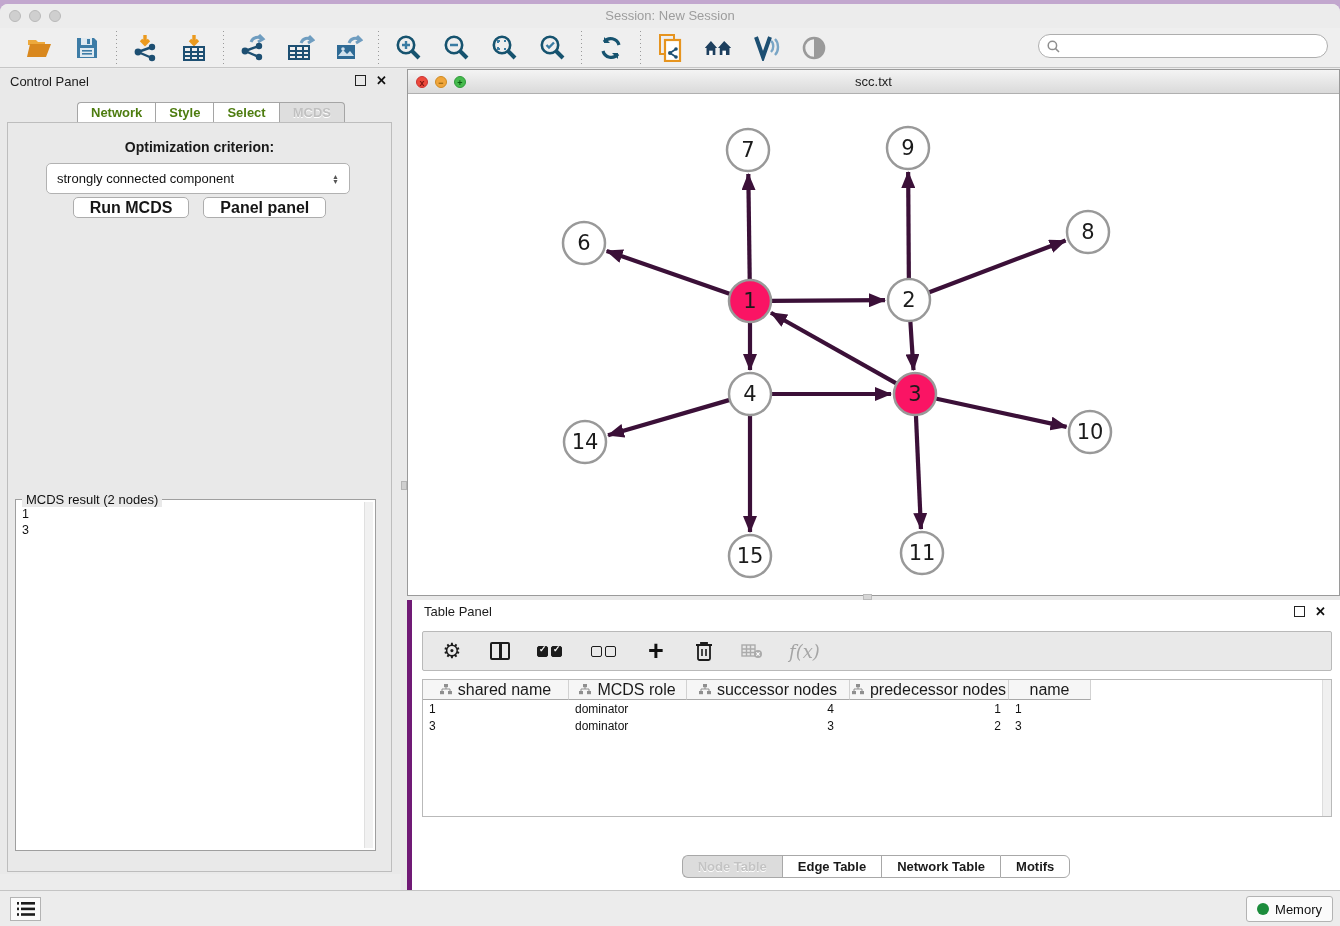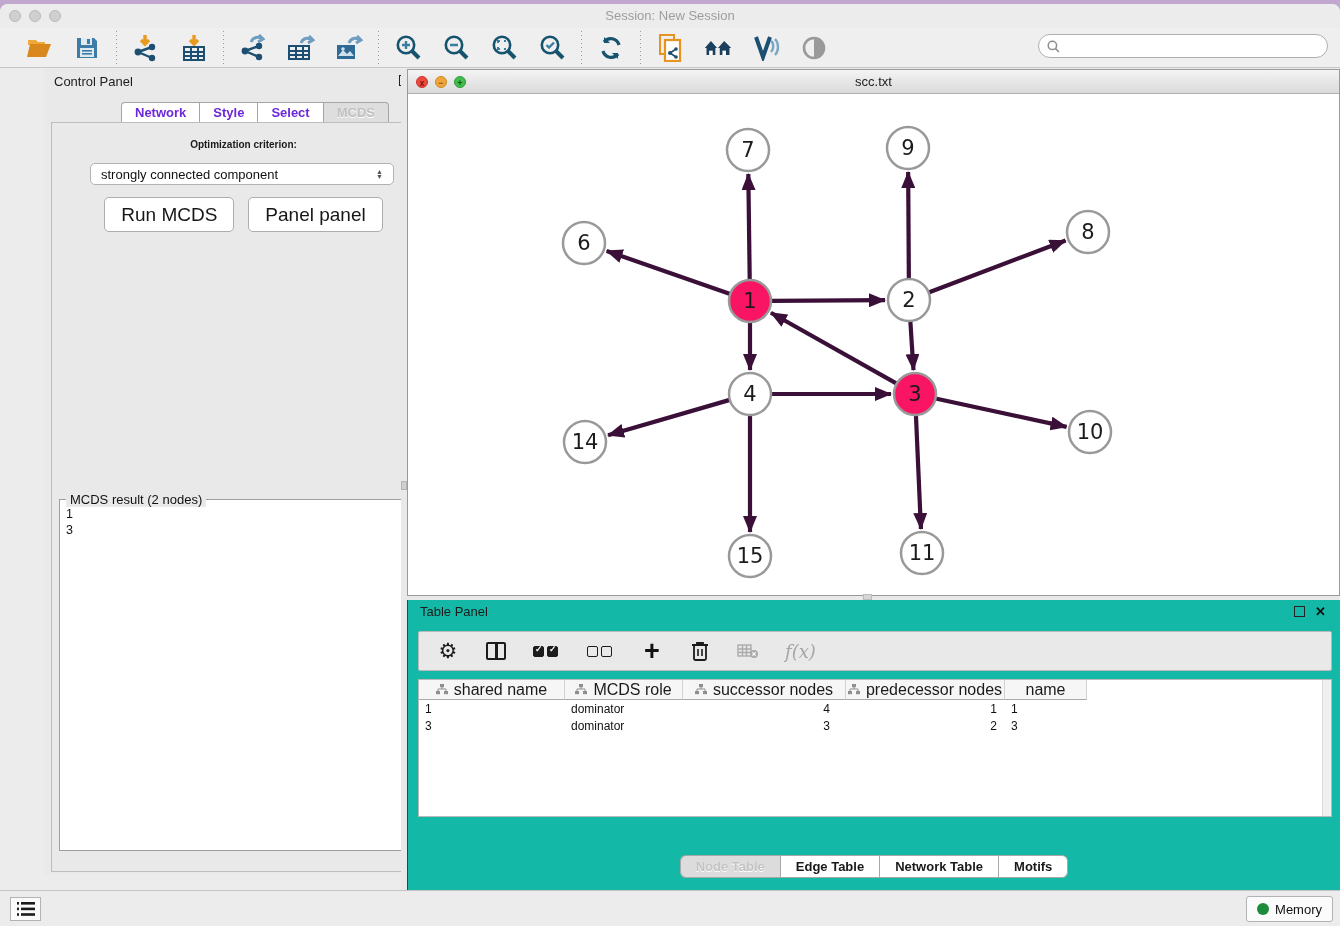--- a/index.html
+++ b/index.html
@@ -29,49 +29,49 @@
   .tb-btn { width:30px; height:30px; display:flex; align-items:center;
     justify-content:center; cursor:default; }
   .searchbox { position:absolute; right:12px; top:6px; width:290px; height:24px;
     background:#fff; border:1px solid #aeaeae; border-radius:13px;
     display:flex; align-items:center; padding-left:8px; gap:5px; }
   .searchbox input { border:none; outline:none; flex:1; font-size:12px;
     background:transparent; font-family:"Liberation Sans",sans-serif; }
 
   
   .control-panel { position:absolute; left:0; top:65px; width:401px; bottom:52px;
-    background:#e9e9e9;margin-left:44px; }
+    background:#e9e9e9; }
   .panel-head { position:absolute; top:5px; left:10px; font-size:13px; color:#1c1c1c; }
   .panel-icons { position:absolute; top:6px; right:14px; display:flex; gap:10px;
     align-items:center; }
   .float-icon { width:11px; height:11px; border:1.6px solid #222; display:inline-block; }
   .close-icon { font-size:13px; font-weight:bold; color:#111; line-height:11px; }
 
   .cp-tabs { position:absolute; top:33px; left:77px; display:flex; }
   .cp-tab { height:21px; padding:0 13px; font-size:13px; font-weight:bold;
-    color:#6d28d9; background:#fff; border:1px solid #a5a5a5;
+    color:#4d7c0f; background:#fff; border:1px solid #a5a5a5;
     border-right:none; display:flex; align-items:center; }
   .cp-tab:first-child { border-radius:4px 0 0 0; }
   .cp-tab:last-child { border-right:1px solid #a5a5a5; border-radius:0 4px 0 0; }
   .cp-tab.sel { background:#dedede; color:#c0c0c0;
     text-shadow:0 1px 0 #ffffff; border-bottom-color:#dedede; }
 
   .cp-body { position:absolute; top:53px; left:7px; right:9px; bottom:2px;
     background:#e9e9e9; border:1px solid #bdbdbd; }
   .opt-label { position:absolute; top:16px; left:0; right:0; text-align:center;
-    font-size:10px; font-weight:bold; color:#1a1a1a; }
-  .opt-select { position:absolute; top:40px; left:38px; right:41px; height:22px;
+    font-size:14px; font-weight:bold; color:#1a1a1a; }
+  .opt-select { position:absolute; top:40px; left:38px; right:41px; height:31px;
     background:#fff; border:1px solid #b2b2b2; border-radius:5px;
     display:flex; align-items:center; padding:0 10px; font-size:13px; color:#111; }
   .opt-select .stepper { margin-left:auto; display:flex; flex-direction:column;
     line-height:5px; font-size:7px; color:#555; }
   .cp-buttons { position:absolute; top:74px; left:0; right:0;
     display:flex; justify-content:center; gap:14px; }
-  .mac-btn { height:35px; padding:0 16px; background:#fff;
-    border:1px solid #adadad; border-radius:5px; font-size:19px; font-weight:normal;
+  .mac-btn { height:21px; padding:0 16px; background:#fff;
+    border:1px solid #adadad; border-radius:5px; font-size:16px; font-weight:bold;
     color:#161616; display:flex; align-items:center; }
 
   .result-box { position:absolute; left:7px; right:15px; top:376px; bottom:20px;
     border:1px solid #9f9f9f; background:#fff; }
   .result-legend { position:absolute; top:-8px; left:6px; background:#e9e9e9;
     padding:0 4px; font-size:13px; color:#111; }
   .result-text { position:absolute; inset:6px 12px 2px 6px; font-size:12.5px;
     color:#111; line-height:16px; white-space:pre; }
   .result-scroll { position:absolute; top:2px; bottom:2px; right:2px; width:9px;
     background:#f1f1f1; border-left:1px solid #e0e0e0; }
@@ -98,21 +98,21 @@
     background:#ffffff; }
   #graph-svg text { font-family:"DejaVu Sans", sans-serif; }
 
   .h-splitter { position:absolute; left:407px; top:592px; right:0; height:4px;
     background:#e9e9e9; }
   .h-grip { position:absolute; left:456px; top:-2px; width:9px; height:6px;
     background:#d6d6d6; border:1px solid #bbb; }
 
   
   .table-panel { position:absolute; left:407px; top:596px; right:0; bottom:36px;
-    background:#14b8a6; border-left:1px solid #701a75; }
+    background:#ffffff; border-left:5px solid #701a75; }
   .tp-head { position:absolute; top:4px; left:12px; font-size:13px; color:#1c1c1c; }
   .tp-toolbar { position:absolute; top:31px; left:10px; right:8px; height:40px;
     background:#e9e9e9; border:1px solid #b9b9b9; border-radius:2px;
     display:flex; align-items:center; gap:26px; padding-left:18px; }
   .tp-tool { display:flex; align-items:center; justify-content:center;
     min-width:22px; height:24px; color:#1c1c1c; }
   .gear-glyph { font-size:21px; line-height:22px; color:#1c1c1c; }
   .plus-glyph { font-size:27px; font-weight:bold; color:#111; line-height:20px; }
   .fx-glyph { font-family:"DejaVu Serif", serif; font-style:italic;
     font-size:18px; color:#a5a5a5; }

